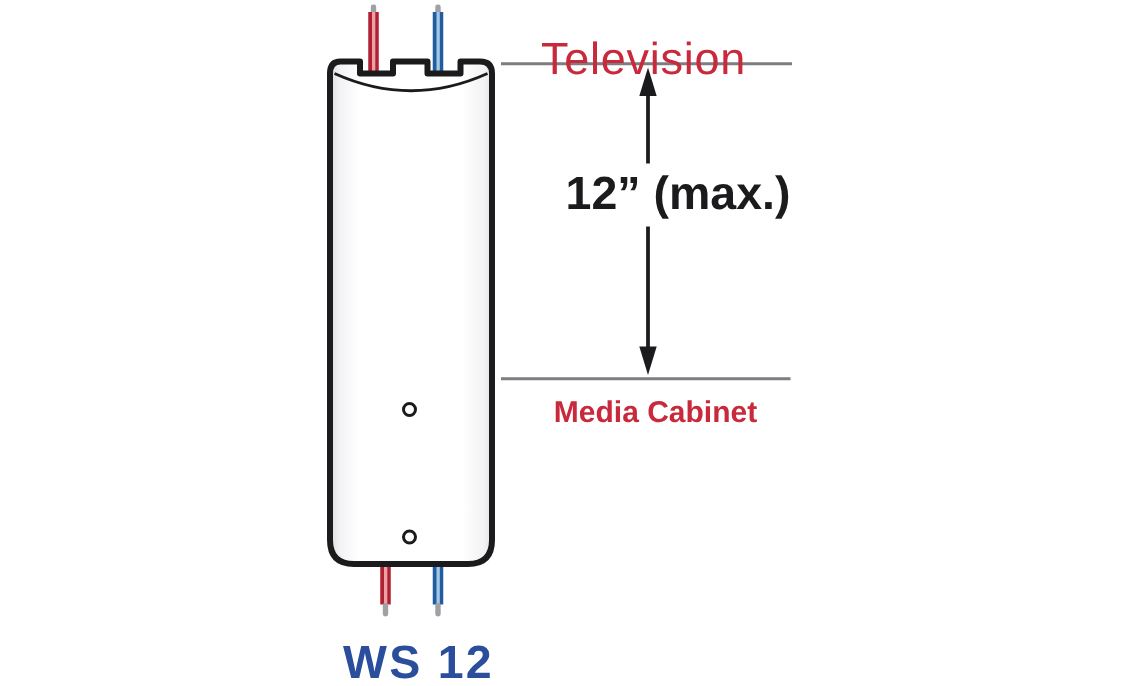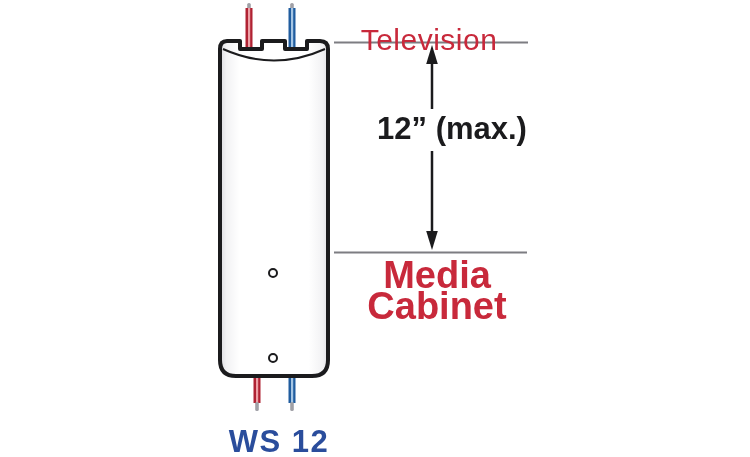--- a/index.html
+++ b/index.html
@@ -44,21 +44,21 @@
     font-weight: 700;
     color: #1b1b1d;
     white-space: nowrap;
   }
   .label-media-cabinet {
     left: 437px;
     top: 260px;
     transform: translateX(-50%);
     width: 160px;
     text-align: center;
-    font-size: 38px;
+    font-size: 20px;
     font-weight: 600;
     color: #c8293b;
     line-height: 31px;
   }
   .label-model {
     left: 279px;
     top: 424px;
     transform: translateX(-50%);
     font-size: 31px;
     font-weight: 700;

